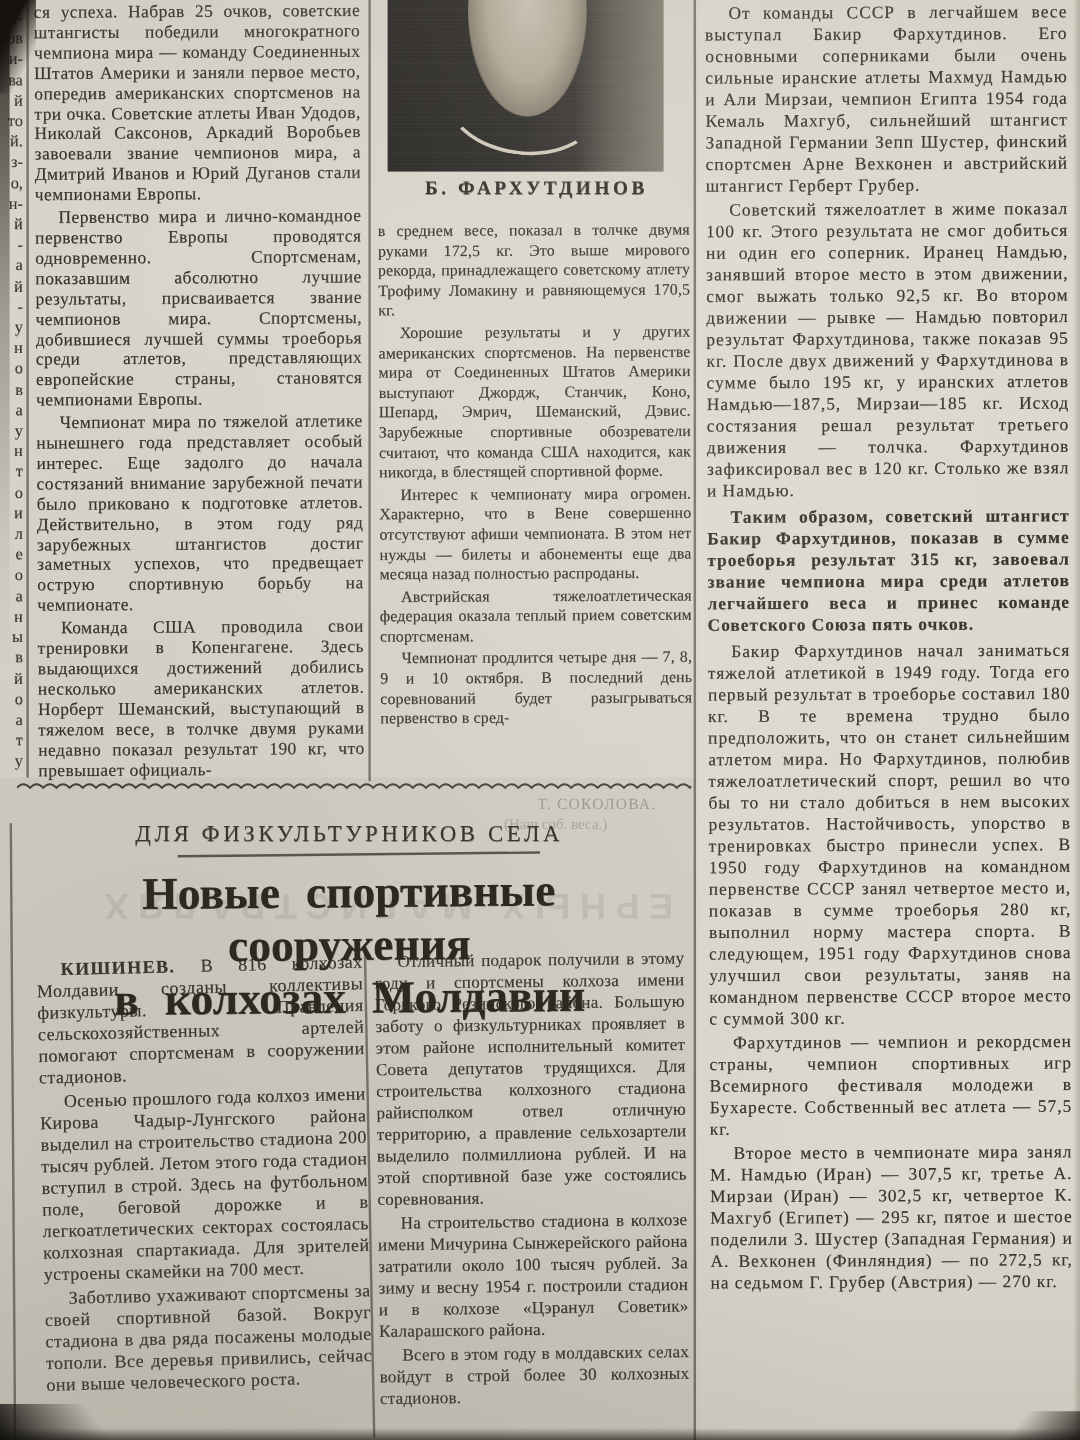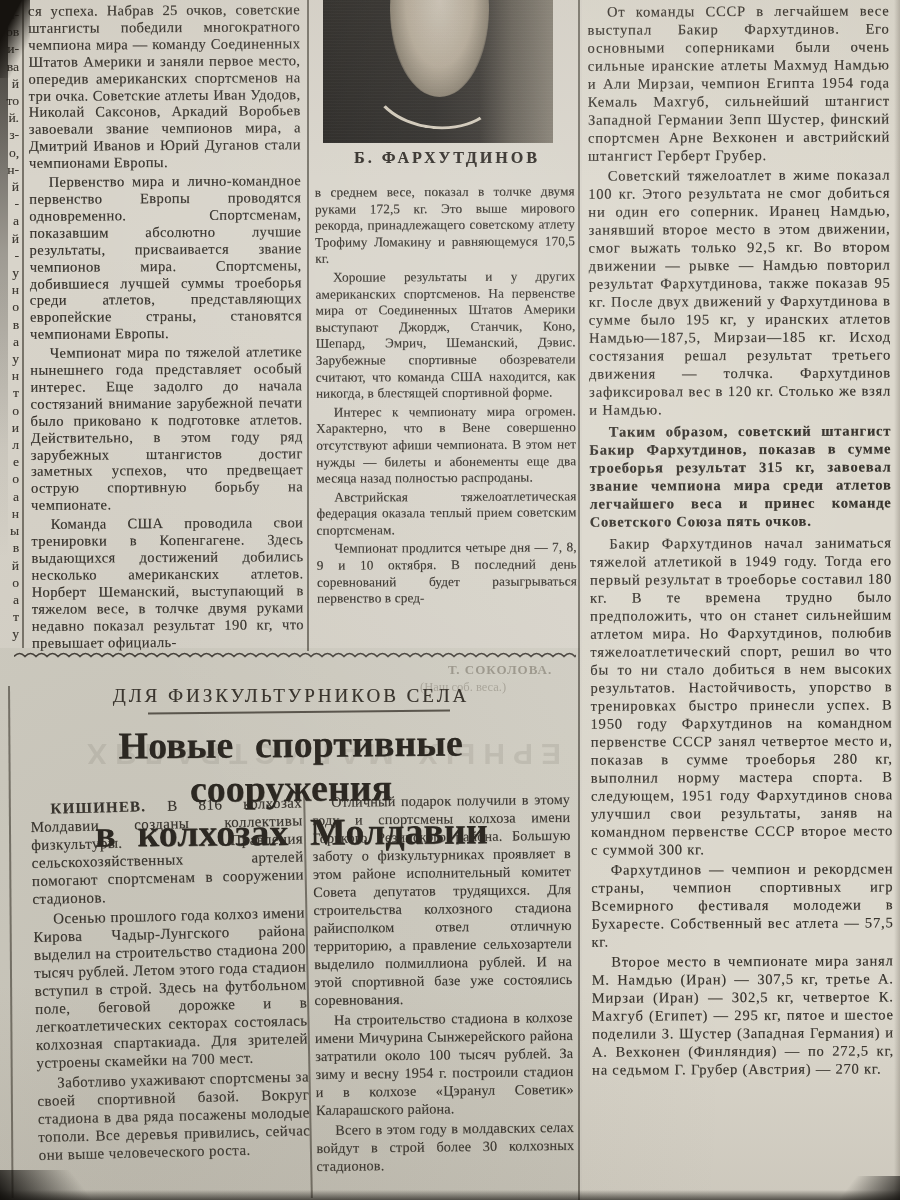--- a/index.html
+++ b/index.html
@@ -77,21 +77,21 @@
                background:rgba(58,53,45,0.78);transform:rotate(-0.6deg);z-index:3;}
   .headline{position:absolute;left:10px;top:722px;width:562px;text-align:center;
             font-weight:bold;font-size:38px;line-height:44px;color:#2c2822;
             word-spacing:0.32em;transform:rotate(-0.5deg);z-index:3;
             text-shadow:0.4px 0.4px 0.5px rgba(40,36,30,0.5);}
   
   .ghost-mirror{position:absolute;left:60px;top:737px;width:520px;text-align:center;
                 font-family:"Liberation Sans","DejaVu Sans",sans-serif;font-weight:bold;
                 font-size:30px;letter-spacing:8px;color:#5e584d;opacity:0.13;
                 transform:scale(-1,-1);z-index:1;}
-  .ghost-sig{position:absolute;left:448px;top:662px;font-size:13px;font-weight:bold;
+  .ghost-sig{position:absolute;left:448px;top:662px;font-size:13px;font-weight:normal;
              letter-spacing:1px;color:#6d675b;opacity:0.5;z-index:2;}
   .ghost-note{position:absolute;left:420px;top:680px;font-size:12.5px;
               color:#6d675b;opacity:0.38;z-index:2;}
 </style>
 </head>
 <body>
 
 <div class="page">
 
   <div class="tint-right"></div>

